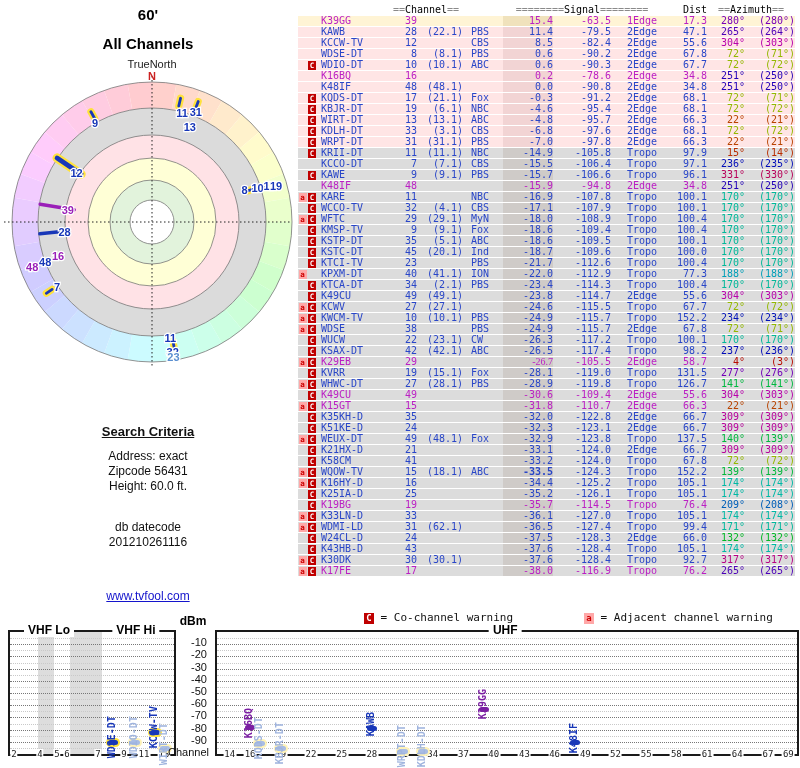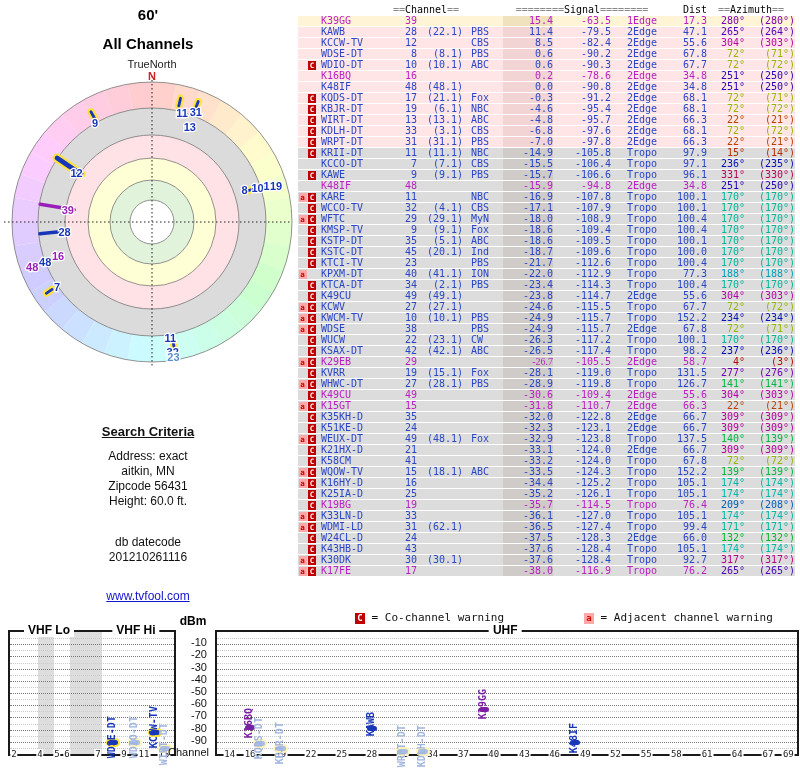--- a/index.html
+++ b/index.html
@@ -140,21 +140,20 @@
       <text x="276.00275877604315" y="132.44278109960712" text-anchor="middle" fill="#1837B8" style="font:bold 11px &quot;Liberation Sans&quot;,sans-serif;paint-order:stroke;stroke:#ffffff;stroke-width:2.5px">19</text>
       <text x="170.30283240970704" y="283.5595358496311" text-anchor="middle" fill="#1837B8" style="font:bold 11px &quot;Liberation Sans&quot;,sans-serif;paint-order:stroke;stroke:#ffffff;stroke-width:2.5px">11</text>
       <text x="172.6493493853105" y="298.3748609585582" text-anchor="middle" fill="#1837B8" style="font:bold 11px &quot;Liberation Sans&quot;,sans-serif;paint-order:stroke;stroke:#ffffff;stroke-width:2.5px">32</text>
       <text x="173.43152171051165" y="303.31330266153384" text-anchor="middle" fill="#5A8FD0" style="font:bold 11px &quot;Liberation Sans&quot;,sans-serif;paint-order:stroke;stroke:#ffffff;stroke-width:2.5px">23</text>
     </svg>
 
   <div id="criteria">
     <div id="criteria-heading">Search Criteria</div>
     <div id="criteria-lines">
         <div class="crit-line">Address: exact</div>
-        <div class="crit-line">aitkin, MN</div>
         <div class="crit-line">Zipcode 56431</div>
         <div class="crit-line">Height: 60.0 ft.</div>
       </div>
     <div id="db-block">
         <div class="crit-line">db datecode</div>
         <div class="crit-line">201210261116</div>
       </div>
   </div>
 
   <div id="site-link">
@@ -761,21 +760,21 @@
           <td class="ar" style="color: rgb(147, 184, 0);">72°</td>
           <td class="ar" style="color: rgb(147, 184, 0);">(72°)</td>
         </tr>
         <tr class="bg-g">
           <td class="ac"><span class="flag flag-a">a</span></td>
           <td class="ac"><span class="flag flag-c">C</span></td>
           <td class="al" style="color: rgb(41, 70, 200); padding-left: 4px;">WQOW-TV</td>
           <td class="ar" style="color: rgb(41, 70, 200);">15</td>
           <td class="ar" style="color: rgb(41, 70, 200);">(18.1)</td>
           <td class="al" style="color: rgb(41, 70, 200); padding-left: 8px;">ABC</td>
-          <td class="ar nm" style="color: rgb(41, 70, 200);">-33.5</td>
+          <td class="ar nm" style="color: rgb(41, 70, 200); font-weight: bold;">-33.5</td>
           <td class="ar" style="color: rgb(41, 70, 200);">-124.3</td>
           <td class="ar" style="color: rgb(41, 70, 200); padding-right: 4px;">Tropo</td>
           <td class="ar" style="color: rgb(41, 70, 200);">152.2</td>
           <td class="ar" style="color: rgb(0, 184, 58);">139°</td>
           <td class="ar" style="color: rgb(0, 184, 58);">(139°)</td>
         </tr>
         <tr class="bg-g">
           <td class="ac"><span class="flag flag-a">a</span></td>
           <td class="ac"><span class="flag flag-c">C</span></td>
           <td class="al" style="color: rgb(41, 70, 200); padding-left: 4px;">K16HY-D</td>
@@ -897,21 +896,21 @@
           <td class="ar nm" style="color: rgb(187, 31, 196);">-38.0</td>
           <td class="ar" style="color: rgb(187, 31, 196);">-116.9</td>
           <td class="ar" style="color: rgb(187, 31, 196); padding-right: 4px;">Tropo</td>
           <td class="ar" style="color: rgb(187, 31, 196);">76.2</td>
           <td class="ar" style="color: rgb(76, 0, 184);">265°</td>
           <td class="ar" style="color: rgb(76, 0, 184);">(265°)</td>
         </tr>
       </tbody>
   </table>
 
-  <div class="legend-item" style="left:355px;top:611px;">
+  <div class="legend-item" style="left:364px;top:611px;">
     <span class="flag flag-c">C</span><span> = Co-channel warning</span>
   </div>
   <div class="legend-item" style="left:584px;top:611px;">
     <span class="flag flag-a">a</span><span> = Adjacent channel warning</span>
   </div>
 
   <div id="vhf-box" class="chart-box" style="left:8px;top:630px;width:164px;height:122px;">
       <div class="grayband" style="left: 28.044px; width: 15.908px;"></div>
       <div class="grayband" style="left: 60.024px; width: 31.98px;"></div>
       <div class="gridline minor" style="top: 6.1px;"></div>

